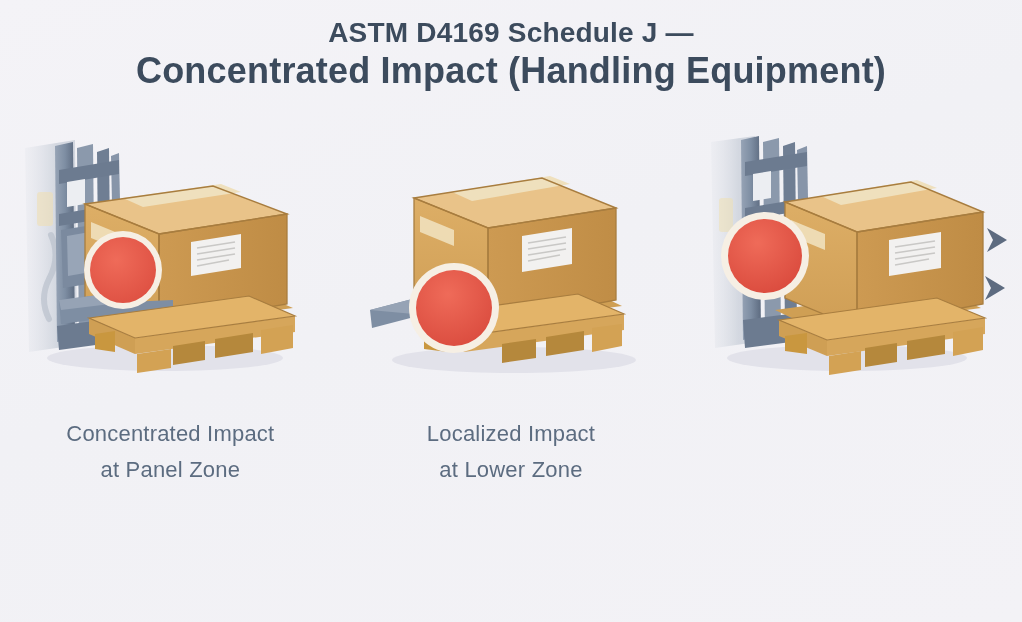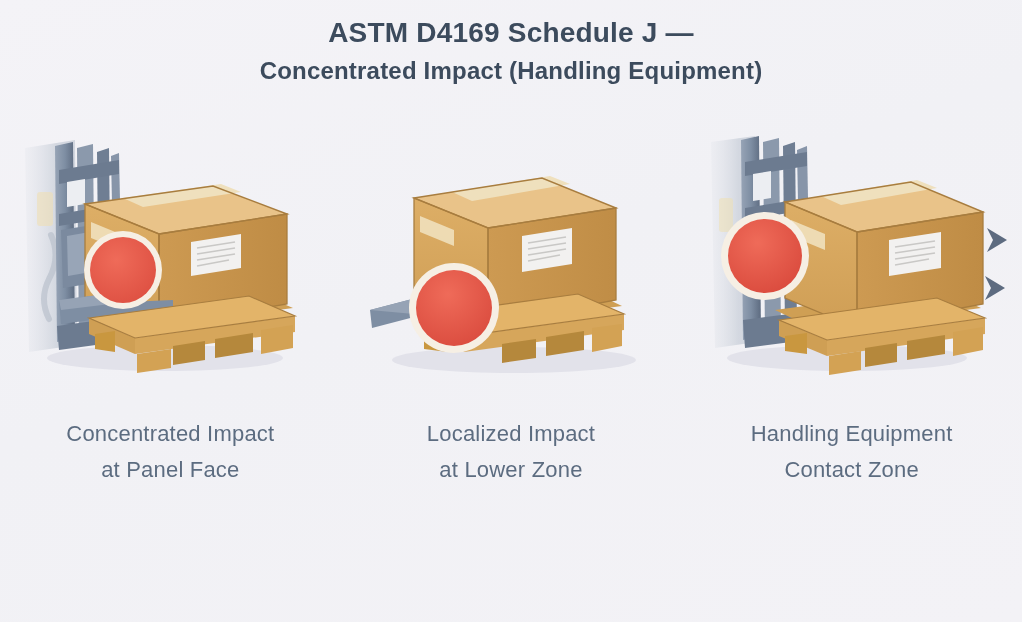--- a/index.html
+++ b/index.html
@@ -29,21 +29,21 @@
     left: 0;
     width: 1022px;
     text-align: center;
   }
   .title-line {
     color: #3c4b5d;
     font-weight: bold;
     letter-spacing: 0.2px;
   }
   #title-line-1 { font-size: 28px; line-height: 38px; }
-  #title-line-2 { font-size: 24px; line-height: 38px; }
+  #title-line-2 { font-size: 36px; line-height: 38px; }
 
   
   #panels {
     position: absolute;
     top: 130px;
     left: 0;
     width: 1022px;
     height: 380px;
     display: flex;
     flex-direction: row;
@@ -161,21 +161,21 @@
           <path d="M158 216 L190 211 L190 230 L158 235 Z" fill="#b5883c"></path>
           <path d="M200 209 L238 203 L238 222 L200 228 Z" fill="#b5883c"></path>
           <path d="M246 200 L278 195 L278 218 L246 224 Z" fill="#d3a254"></path>
           <path d="M74 188 L234 166 L280 186 L120 208 Z" fill="none" stroke="#a87d3f" stroke-width="1.2"></path>
 
           <circle cx="108" cy="140" r="39" fill="#f6efe4"></circle>
           <circle cx="108" cy="140" r="33" fill="url(#g1red)"></circle>
         </svg>
       </div>
       <div class="panel-caption">Concentrated Impact
-at Panel Face</div>
+at Panel Zone</div>
     </div>
 
     <div class="panel">
       <div class="panel-art">
         <svg width="310" height="250" viewBox="0 0 310 250" xmlns="http://www.w3.org/2000/svg">
           <defs>
             <linearGradient id="g2front" x1="0" y1="0" x2="0" y2="1">
               <stop offset="0%" stop-color="#ddae66"></stop>
               <stop offset="100%" stop-color="#cf9e55"></stop>
             </linearGradient>
@@ -305,18 +305,16 @@
 
           <circle cx="68" cy="126" r="44" fill="#f6efe4"></circle>
           <circle cx="68" cy="126" r="37" fill="url(#g3red)"></circle>
 
           <g>
             <path d="M290 98 L310 110 L290 122 L296 110 Z" fill="#5d6b80"></path>
             <path d="M288 146 L308 158 L288 170 L294 158 Z" fill="#5d6b80"></path>
           </g>
         </svg>
       </div>
-      <div class="panel-caption">Handling Equipment
-Contact Zone</div>
     </div>
 
   </div>
 </div>
 
 </body></html>

